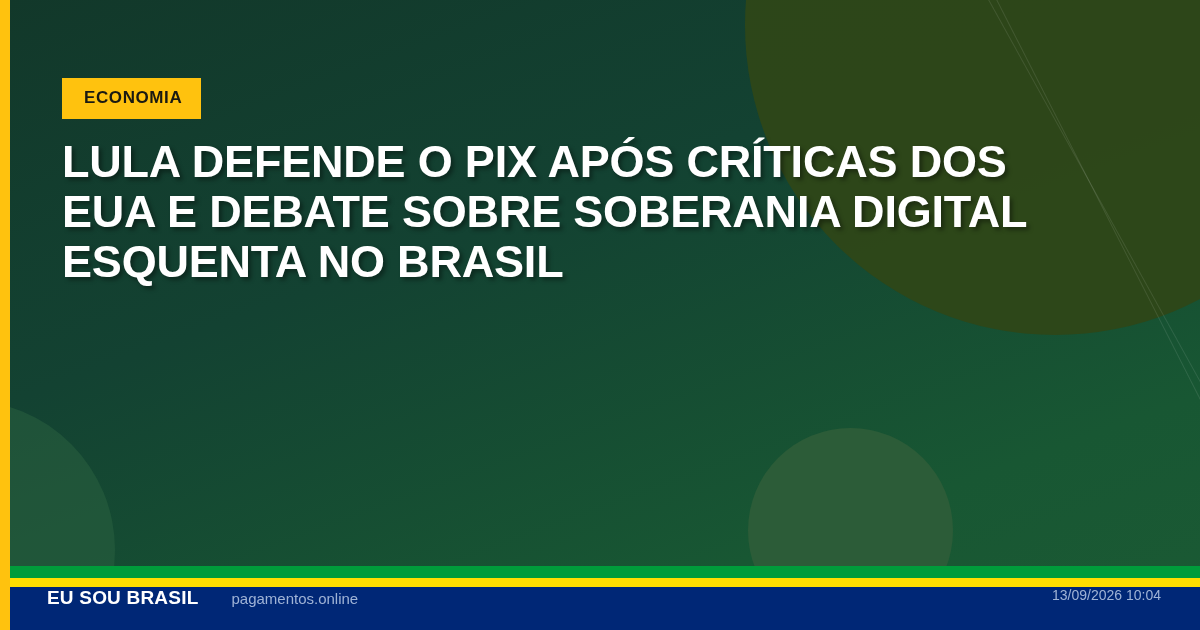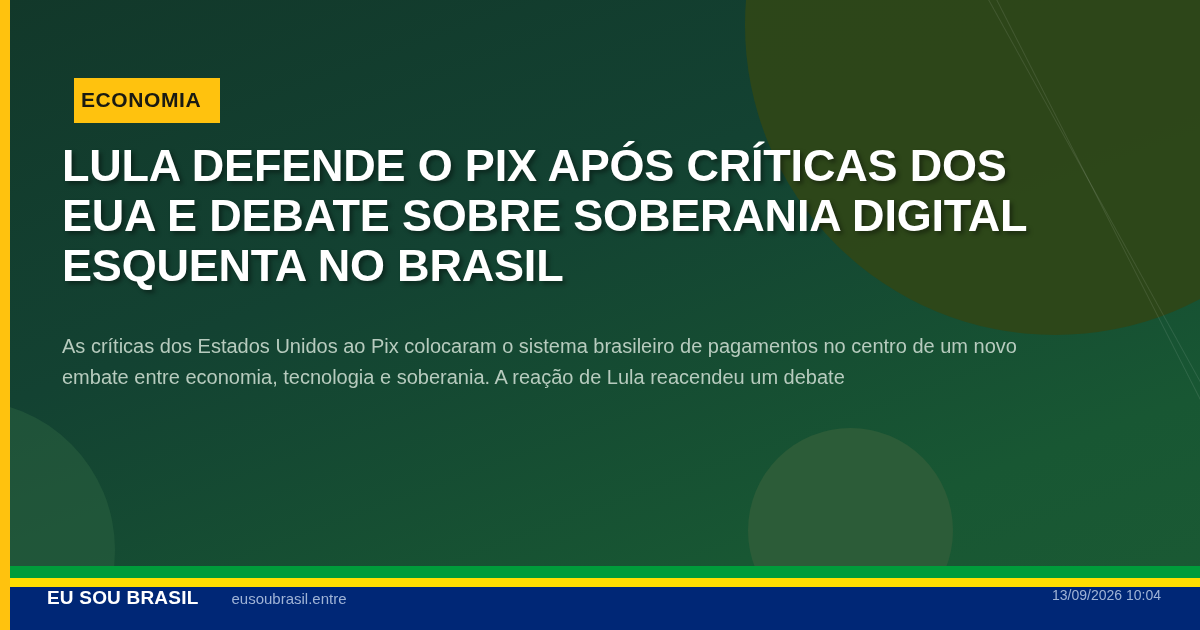--- a/index.html
+++ b/index.html
@@ -52,25 +52,24 @@
 
   
   #content {
     position:absolute; left:62px; top:78px;
     width:1030px; z-index:4;
   }
   #category-badge {
     display:inline-block;
     background:#FFC20E;
     color:#1a1a12;
-    font-size:21px;
+    font-size:17px;
     font-weight:bold;
     letter-spacing:.6px;
-    padding:10px 19px 11px 7px;
-    margin-left:12px;
+    padding:10px 19px 11px 22px;
   }
   #headline {
     margin-top:18px;
     color:#ffffff;
     font-size:45px;
     font-weight:bold;
     line-height:50px;
     letter-spacing:-.2px;
     text-transform:uppercase;
     text-shadow:3px 3px 4px rgba(0,0,0,.38);
@@ -127,27 +126,26 @@
   <div class="deco" id="circle-bottom-right"></div>
   <div class="deco" id="circle-bottom-left"></div>
   <div class="deco" id="diag-line-1"></div>
   <div class="deco" id="diag-line-2"></div>
 
   <div id="left-accent-bar"></div>
 
   <div id="content">
     <div id="category-badge">ECONOMIA</div>
     <h1 id="headline">LULA DEFENDE O PIX APÓS CRÍTICAS DOS EUA E DEBATE SOBRE SOBERANIA DIGITAL ESQUENTA NO BRASIL</h1>
-    <p id="subtitle">As críticas dos Estados Unidos ao Pix colocaram o sistema brasileiro de pagamentos no centro de um novo embate entre economia, tecnologia e soberania. A reação de Lula reacendeu um debate</p>
   </div>
 
   <div id="stripe-green"></div>
   <div id="stripe-yellow"></div>
 
   <div id="footer-bar">
     <div id="footer-left">
       <span id="brand-name">EU SOU BRASIL</span>
-      <span id="site-url">eusoubrasil.entre</span>
+      <span id="site-url">pagamentos.online</span>
     </div>
     <span id="footer-timestamp">13/09/2026 10:04</span>
   </div>
 
 </div>
 
 </body></html>

